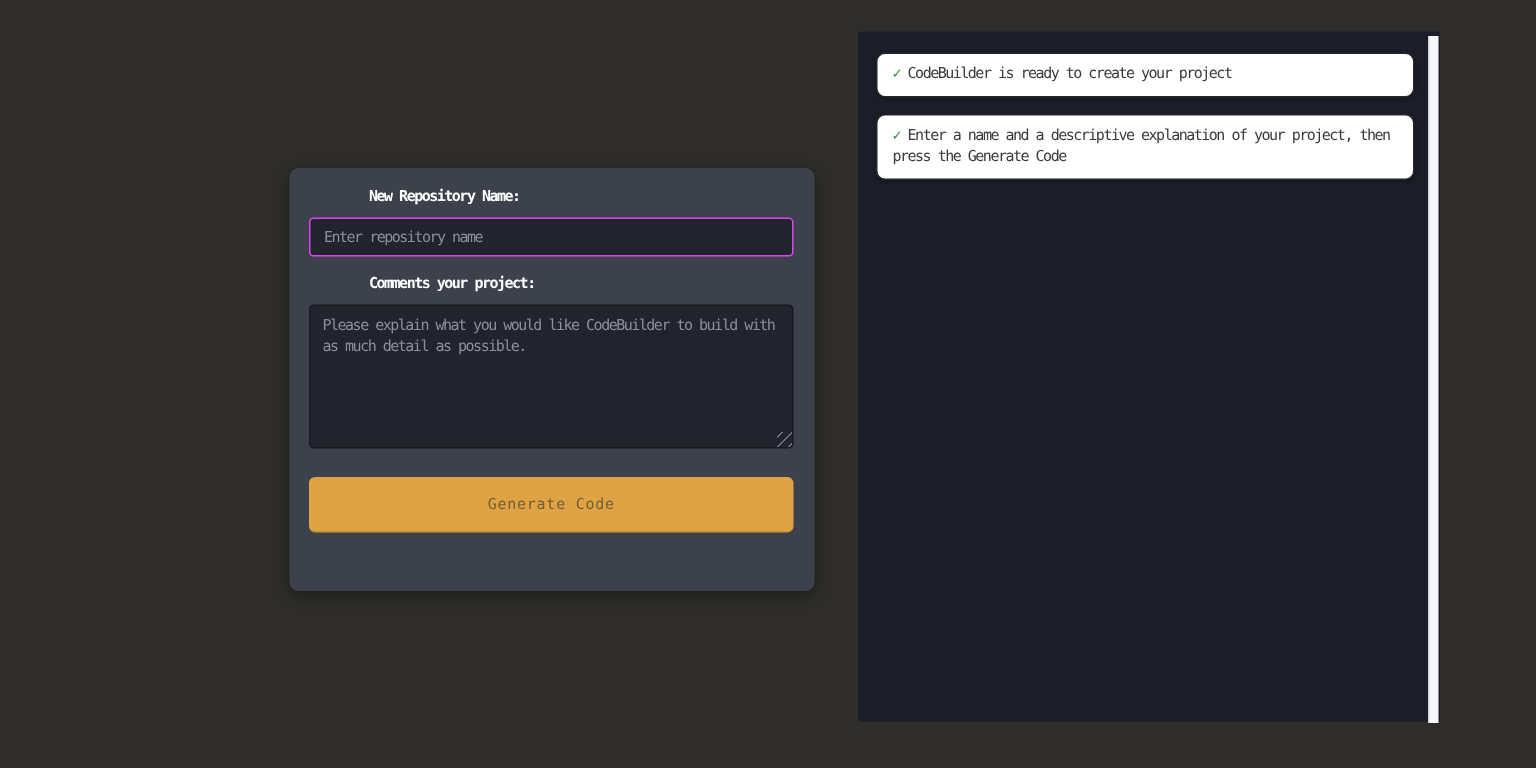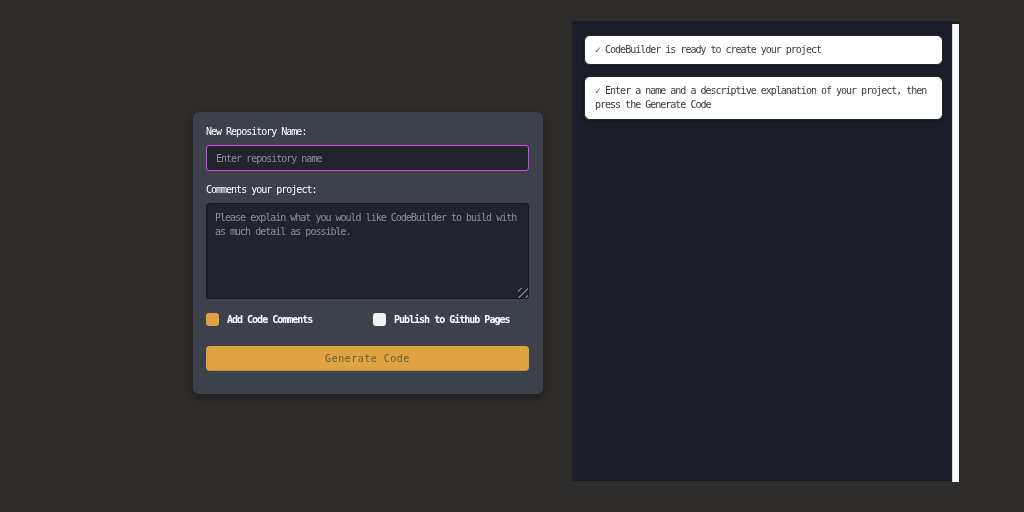--- a/index.html
+++ b/index.html
@@ -16,23 +16,24 @@
     left: 193px; top: 112px;
     width: 350px; height: 282px;
     background: #3c414c;
     border-radius: 6px;
     box-shadow: 0 3px 10px rgba(0,0,0,0.35);
     padding: 13px 13px 0 13px;
   }
   .field-label {
     color: #ffffff;
     font-size: 10px;
-    font-weight: normal;
+    font-weight: bold;
     letter-spacing: -1px;
     line-height: 13px;
+    margin-left: 40px;
   }
   .text-input {
     display: block;
     width: 323px; height: 26px;
     margin-top: 7px;
     background: #21242d;
     border: 1px solid #d946ef;
     border-radius: 3px;
     color: #c8ccd4;
     font-family: inherit;
@@ -92,21 +93,21 @@
   .checkbox-label {
     margin-left: 8px;
     color: #ffffff;
     font-size: 10px;
     font-weight: bold;
     letter-spacing: -1px;
     white-space: nowrap;
   }
   .generate-btn {
     display: block;
-    width: 323px; height: 25px;
+    width: 323px; height: 37px;
     margin-top: 19px;
     background: #e0a343;
     border: none;
     border-radius: 4px;
     color: #6e5f36;
     font-family: inherit;
     font-size: 10px;
     letter-spacing: 0.5px;
     cursor: pointer;
     box-shadow: inset 0 -1px 0 rgba(0,0,0,0.12);
@@ -151,30 +152,20 @@
 <body>
 
 <div class="form-panel">
   <div class="field-label">New Repository Name:</div>
   <input class="text-input" type="text" placeholder="Enter repository name" style="">
   <div class="field-label label-row2">Comments your project:</div>
   <div class="textarea-wrap">
     <textarea class="text-area" placeholder="Please explain what you would like CodeBuilder to build with as much detail as possible." style=""></textarea>
     <div class="resize-grip"></div>
   </div>
-  <div class="checkbox-row">
-    <div class="checkbox-item first">
-      <span class="checkbox-box checked"></span>
-      <span class="checkbox-label">Add Code Comments</span>
-    </div>
-    <div class="checkbox-item second">
-      <span class="checkbox-box"></span>
-      <span class="checkbox-label">Publish to Github Pages</span>
-    </div>
-  </div>
   <button class="generate-btn">Generate Code</button>
 </div>
 
 <div class="console-panel">
   <div class="console-messages">
     <div class="message-card">
       <span class="check-icon">✓</span>
       <span class="msg-text">CodeBuilder is ready to create your project</span>
     </div>
     <div class="message-card">

